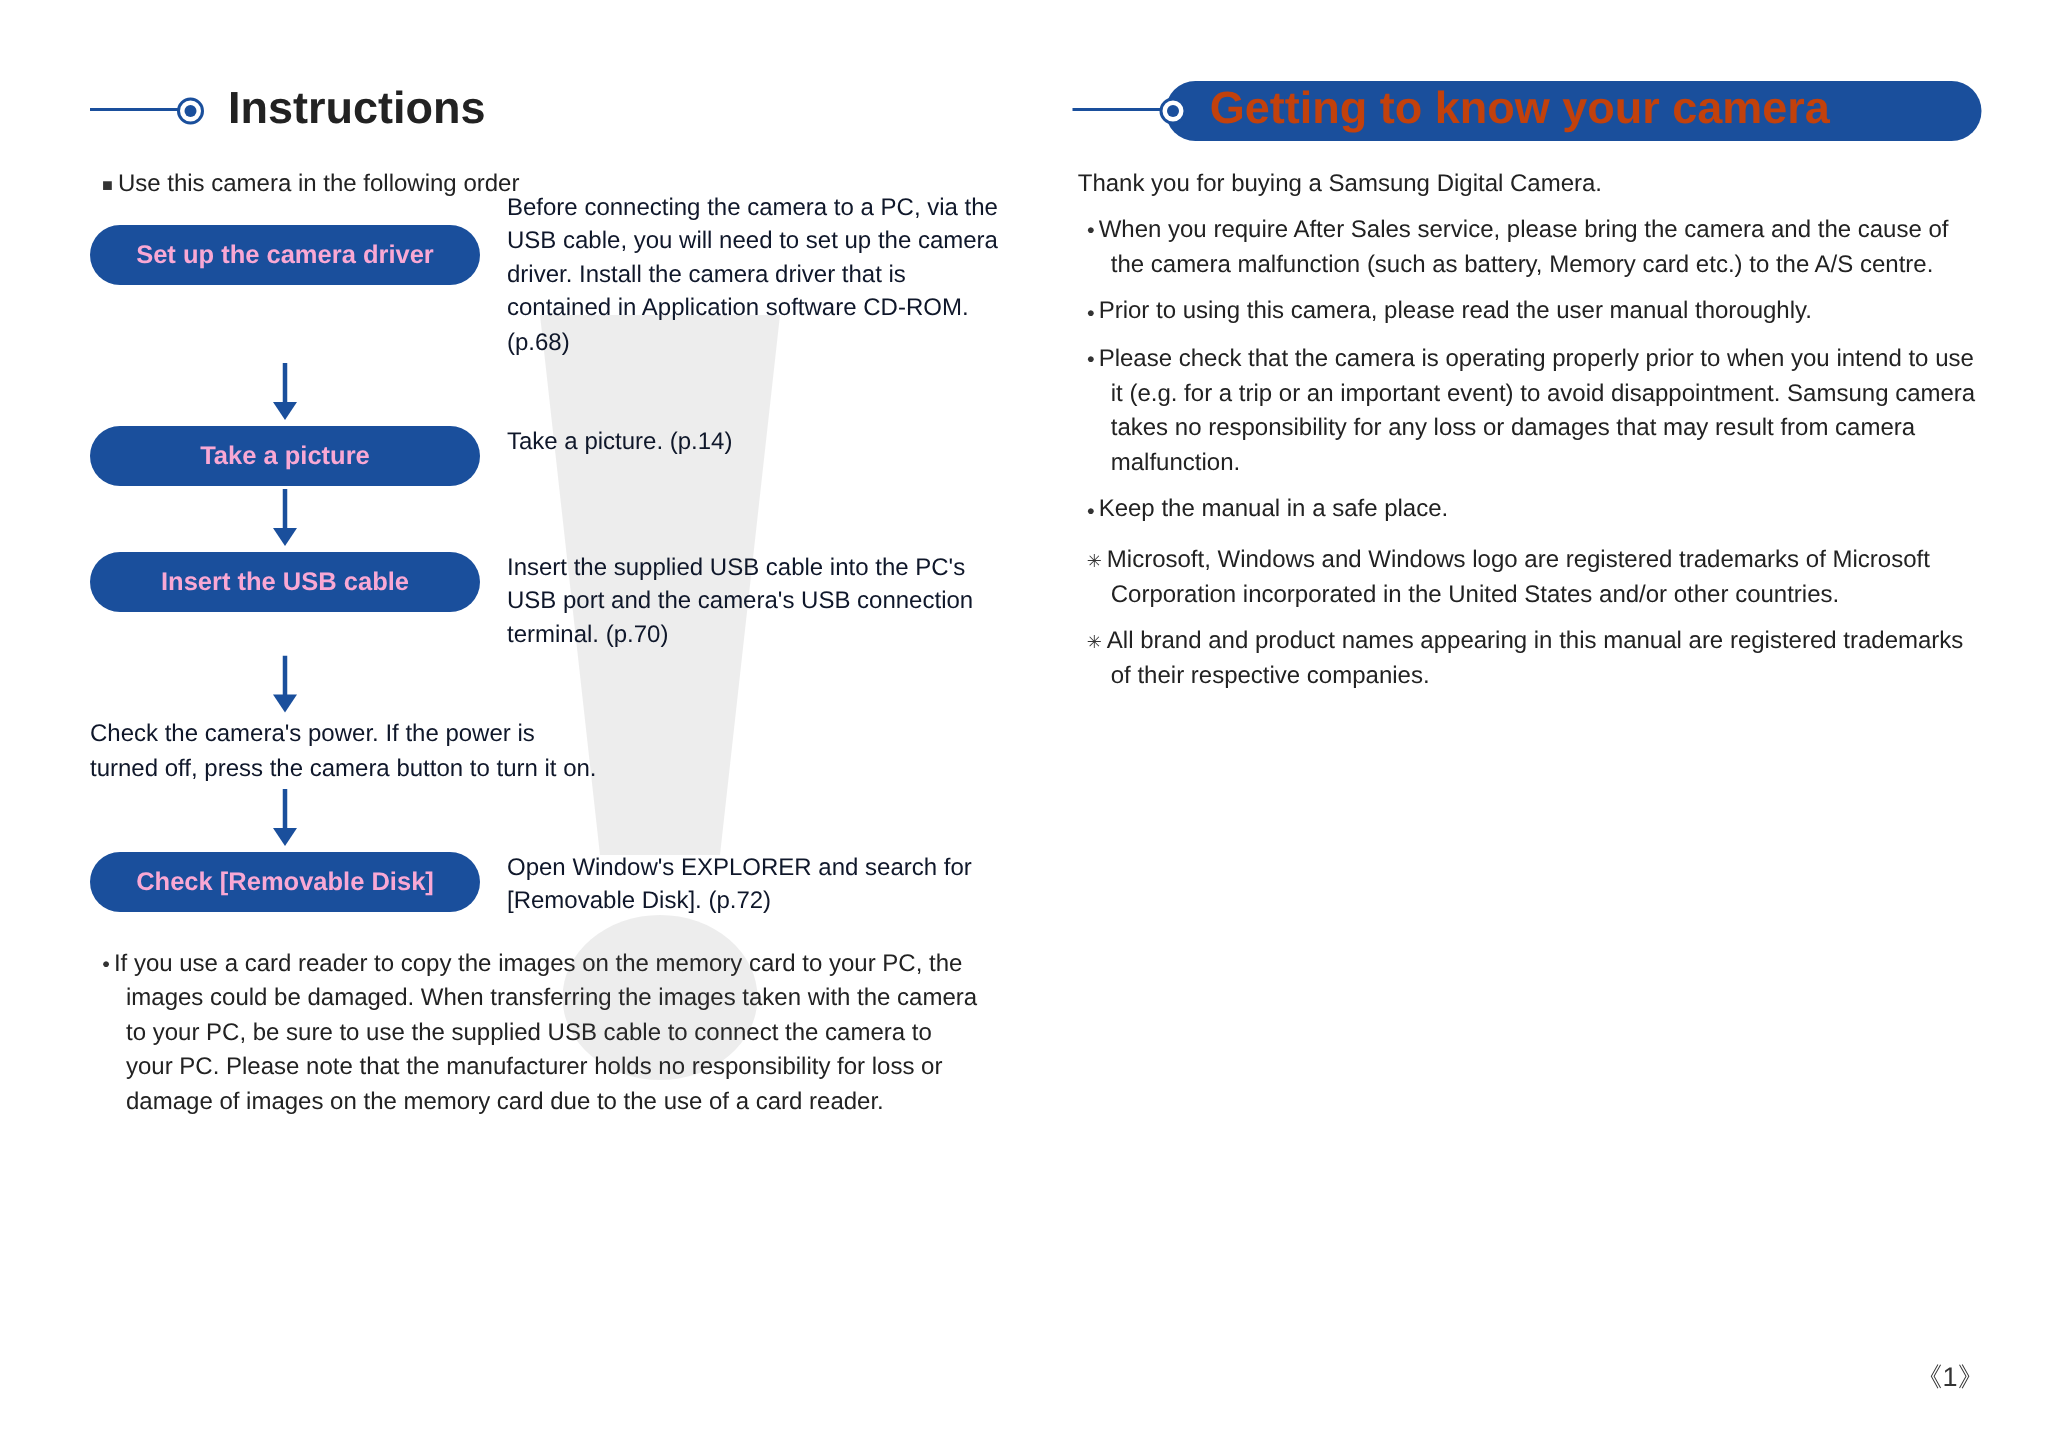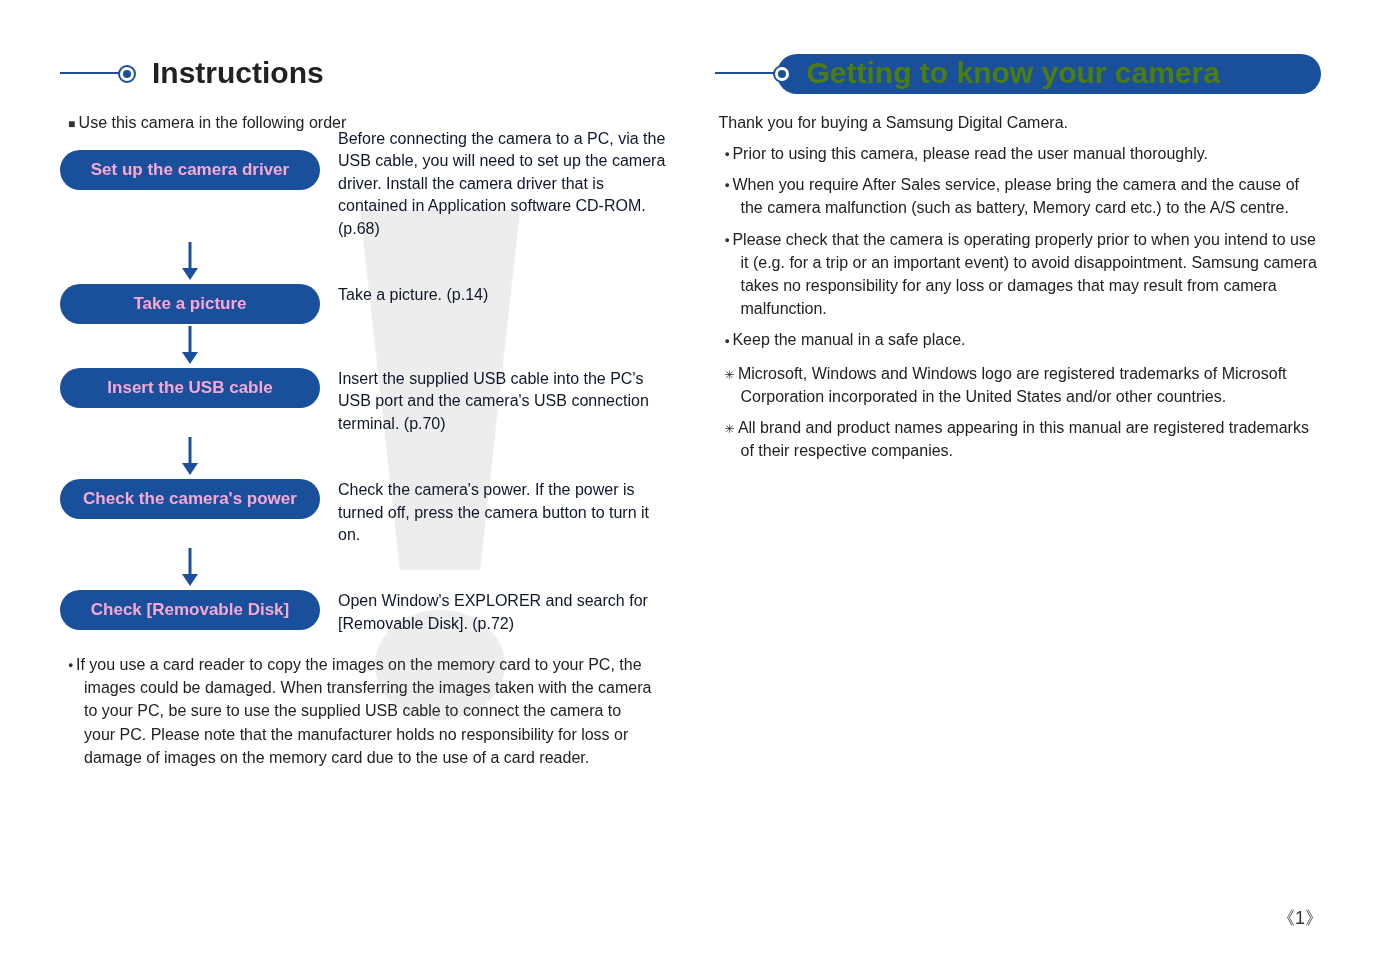--- a/index.html
+++ b/index.html
@@ -75,21 +75,21 @@
     position: absolute;
     left: 62px;
     right: 0;
     top: 4px;
     height: 40px;
     background: #1a4f9c;
     border-radius: 20px;
     z-index: 1;
   }
   .section-header.pill h1 {
-    color: #4d7c0f;
+    color: #c2410c;
   }
   .section-header.pill .dot-outer,
   .section-header.pill .dot-inner { z-index: 4; }
 
   
   .intro-line {
     font-size: 16px;
     margin: 4px 0 18px 8px;
   }
   .intro-line::before {
@@ -276,23 +276,20 @@
         <div class="step-desc">Insert the supplied USB cable into the PC's USB port and the camera's USB connection terminal. (p.70)</div>
       </div>
       <div class="arrow">
         <svg width="18" height="40" viewBox="0 0 18 40">
             <path d="M9 0 V28" stroke="#1a4f9c" stroke-width="3"></path>
             <path d="M1 26 L9 38 L17 26 Z" fill="#1a4f9c"></path>
           </svg>
       </div>
 
       <div class="flow-row">
-        <div class="step-pill">
-            <span>Check the camera's power</span>
-          </div>
         <div class="step-desc">Check the camera's power. If the power is turned off, press the camera button to turn it on.</div>
       </div>
       <div class="arrow">
         <svg width="18" height="40" viewBox="0 0 18 40">
             <path d="M9 0 V28" stroke="#1a4f9c" stroke-width="3"></path>
             <path d="M1 26 L9 38 L17 26 Z" fill="#1a4f9c"></path>
           </svg>
       </div>
 
       <div class="flow-row">
@@ -312,22 +309,22 @@
       <span class="bluebar"></span>
       <span class="left-rule"></span>
       <span class="dot-outer"></span>
       <span class="dot-inner"></span>
       <h1>Getting to know your camera</h1>
     </div>
 
     <p class="right-intro">Thank you for buying a Samsung Digital Camera.</p>
 
     <ul class="actions">
+      <li>When you require After Sales service, please bring the camera and the cause of the camera malfunction (such as battery, Memory card etc.) to the A/S centre.</li>
       <li>Prior to using this camera, please read the user manual thoroughly.</li>
-      <li>When you require After Sales service, please bring the camera and the cause of the camera malfunction (such as battery, Memory card etc.) to the A/S centre.</li>
       <li>Please check that the camera is operating properly prior to when you intend to use it (e.g. for a trip or an important event) to avoid disappointment. Samsung camera takes no responsibility for any loss or damages that may result from camera malfunction.</li>
       <li>Keep the manual in a safe place.</li>
     </ul>
 
     <ul class="notes">
       <li>Microsoft, Windows and Windows logo are registered trademarks of Microsoft Corporation incorporated in the United States and/or other countries.</li>
       <li>All brand and product names appearing in this manual are registered trademarks of their respective companies.</li>
     </ul>
   </div>
 

